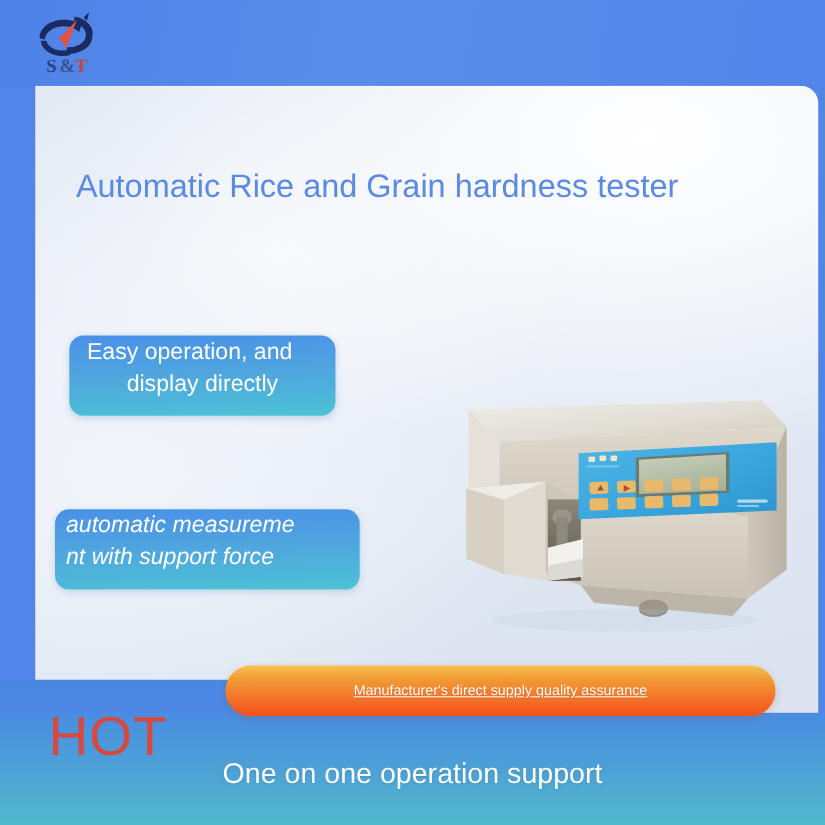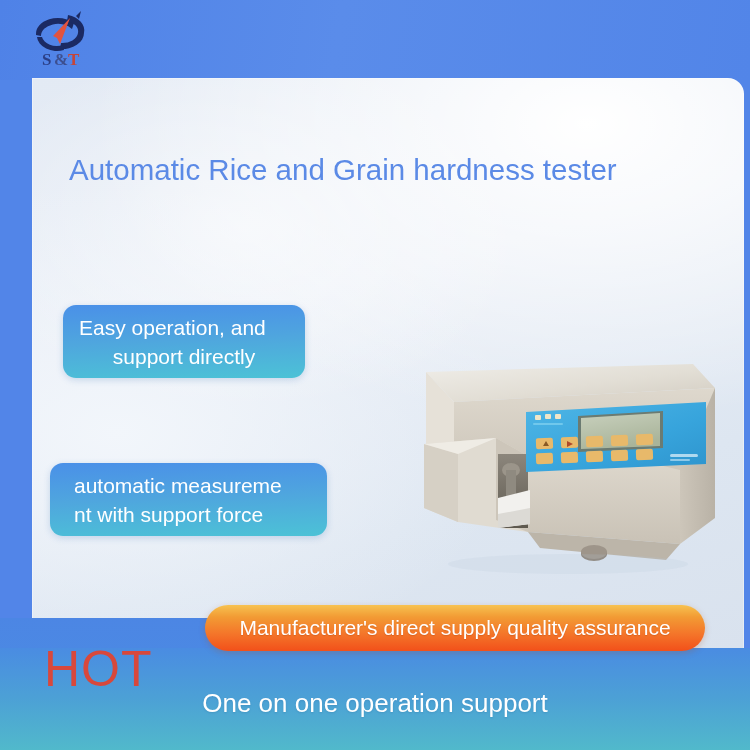--- a/index.html
+++ b/index.html
@@ -82,38 +82,38 @@
   
   .badge {
     position: absolute;
     color: #ffffff;
     border-radius: 13px;
     background: linear-gradient(178deg, #4a90e8 0%, #4fa6de 48%, #4cc2d6 100%);
     box-shadow: 0 2px 7px rgba(50,110,180,.22);
     box-sizing: border-box;
     display: flex;
     flex-direction: column;
-    justify-content: center;
   }
   .badge-line {
     font-size: 21px;
     line-height: 29px;
     white-space: nowrap;
   }
   #badge-1 {
     left: 63px; top: 305px;
     width: 242px; height: 73px;
     padding: 0 16px;
   }
   #badge-1 .badge-line:nth-child(1) { text-align: left; }
   #badge-1 .badge-line:nth-child(2) { text-align: center; }
   #badge-2 {
     left: 50px; top: 463px;
     width: 277px; height: 73px;
-    padding: 0 24px;
+    padding: 0 10px;
+    font-style: italic;
   }
   #badge-2 .badge-line { text-align: left; }
 
   
   .instrument {
     position: absolute;
     left: 418px; top: 358px;
     width: 305px; height: 230px;
   }
   .instrument svg { display: block; }
@@ -126,24 +126,25 @@
     border-radius: 25px;
     background: linear-gradient(180deg, #f7c250 0%, #f29b34 26%, #f4762a 62%, #f2501a 100%);
     box-shadow: 0 2px 6px rgba(180,70,10,.25);
     display: flex;
     align-items: center;
     justify-content: center;
     z-index: 4;
   }
   .orange-banner-text {
     color: #ffffff;
-    font-size: 21px;
+    font-size: 13px;
     line-height: 22px;
     white-space: nowrap;
     text-shadow: 0 1px 1px rgba(160,60,10,.3);
+    text-decoration: underline;
   }
 
   
   .bottom-banner {
     position: absolute;
     left: 0; top: 648px;
     width: 750px; height: 102px;
     background: linear-gradient(180deg, #4a8ce2 0%, #4ca0d6 48%, #51b9cb 100%);
     z-index: 2;
   }
@@ -199,21 +200,21 @@
     </div>
 
   </div>
 
   <div class="panel"></div>
 
   <div class="product-title">Automatic Rice and Grain hardness tester</div>
 
   <div class="badge" id="badge-1">
     <div class="badge-line">Easy operation, and</div>
-    <div class="badge-line">support directly</div>
+    <div class="badge-line">display directly</div>
   </div>
 
   <div class="badge" id="badge-2">
     <div class="badge-line">automatic measureme</div>
     <div class="badge-line">nt with support force</div>
   </div>
 
   <div class="instrument">
     <svg width="305" height="230" viewBox="0 0 305 230" aria-hidden="true">
       <defs>

